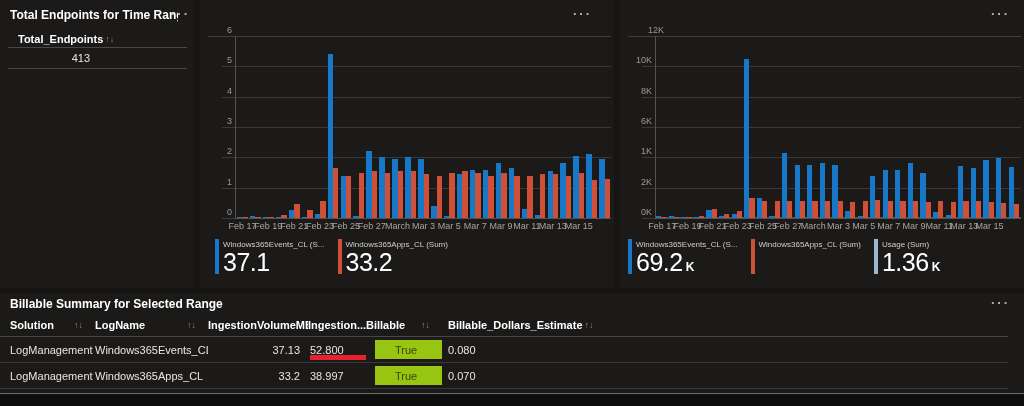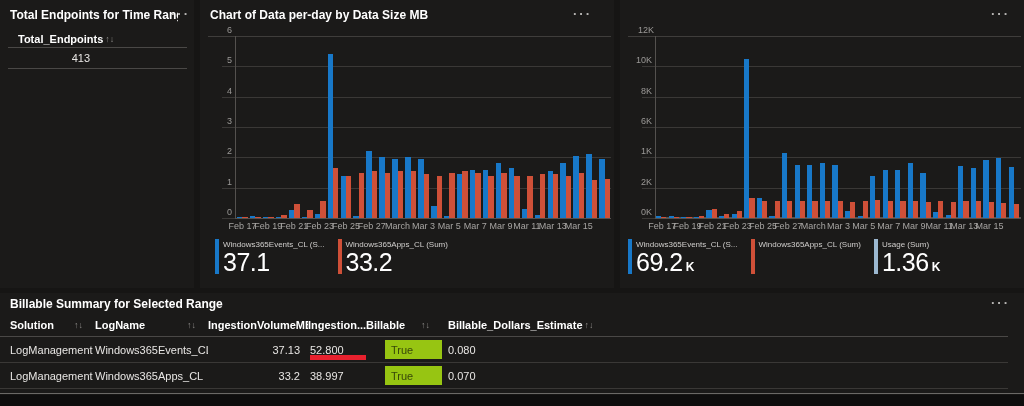--- a/index.html
+++ b/index.html
@@ -58,21 +58,21 @@
   .btable { position:absolute; top:21px; left:0; width:1008px; }
   .trow { display:grid; grid-template-columns:85px 113px 100px 58px 76px 150px auto; padding-left:10px; align-items:center; }
   .thead { height:23px; border-bottom:1px solid #4a4846; }
   .th { display:flex; align-items:center; justify-content:space-between; padding-right:12px; font-size:11px; font-weight:700; color:#ffffff; white-space:nowrap; overflow:hidden; cursor:pointer; }
   .th.tight { padding-right:4px; }
   .tr { height:26px; border-bottom:1px solid #3a3836; font-size:11px; color:#e8e6e4; }
   .td { white-space:nowrap; overflow:hidden; }
   .td.num { text-align:right; padding-right:8px; }
   .td.rel { position:relative; align-self:stretch; display:flex; align-items:center; padding-left:2px; }
   .ingestion-bar { position:absolute; left:2px; bottom:2px; width:57px; height:5px; background:#e8212e; }
-  .badge { width:68px; height:19px; background:#97c512; color:#37470a; font-size:11px; display:flex; align-items:center; padding-left:6px; margin-left:19px; }
+  .badge { width:68px; height:19px; background:#97c512; color:#37470a; font-size:11px; display:flex; align-items:center; padding-left:20px; margin-left:9px; }
   .dollars { padding-left:6px; }
   .bottom-strip { position:absolute; left:0; top:395px; width:1024px; height:11px; background:#0e0d0d; }
 </style>
 </head>
 <body>
 
 <div class="stage">
 
   <div class="panel" id="p-endpoints">
     <div class="panel-title">Total Endpoints for Time Range (All Log</div>
@@ -82,21 +82,20 @@
         <span class="col">Total_Endpoints</span>
         <span class="sort">↑↓</span>
       </div>
       <div class="mini-row">
         <span class="mini-val">413</span>
       </div>
     </div>
   </div>
 
   <div class="panel" id="p-chart-mb">
-    <div class="panel-title">Chart of Data per-day by Data Size MB</div>
     <div class="more">···</div>
     <div class="chart">
         <div class="gridline top" style="top: 36px; left: 8px;"></div>
         <div class="ytick" style="top: 25px; left: 0px;">6</div>
         <div class="gridline" style="top: 66.3333px; left: 22px;"></div>
         <div class="ytick" style="top: 55.3333px; left: 0px;">5</div>
         <div class="gridline" style="top: 96.6667px; left: 22px;"></div>
         <div class="ytick" style="top: 85.6667px; left: 0px;">4</div>
         <div class="gridline" style="top: 127px; left: 22px;"></div>
         <div class="ytick" style="top: 116px; left: 0px;">3</div>
@@ -258,21 +257,21 @@
           <span class="stat-value"><span>33.2</span></span>
         </div>
       </div>
     </div>
   </div>
 
   <div class="panel" id="p-chart-cnt">
     <div class="more">···</div>
     <div class="chart">
         <div class="gridline top" style="top: 36px; left: 8px;"></div>
-        <div class="ytick" style="top: 25px; left: 2px;">12K</div>
+        <div class="ytick" style="top: 25px; left: 12px;">12K</div>
         <div class="gridline" style="top: 66.3333px; left: 22px;"></div>
         <div class="ytick" style="top: 55.3333px; left: 0px;">10K</div>
         <div class="gridline" style="top: 96.6667px; left: 22px;"></div>
         <div class="ytick" style="top: 85.6667px; left: 0px;">8K</div>
         <div class="gridline" style="top: 127px; left: 22px;"></div>
         <div class="ytick" style="top: 116px; left: 0px;">6K</div>
         <div class="gridline" style="top: 157.333px; left: 22px;"></div>
         <div class="ytick" style="top: 146.333px; left: 0px;">1K</div>
         <div class="gridline" style="top: 187.667px; left: 22px;"></div>
         <div class="ytick" style="top: 176.667px; left: 0px;">2K</div>

